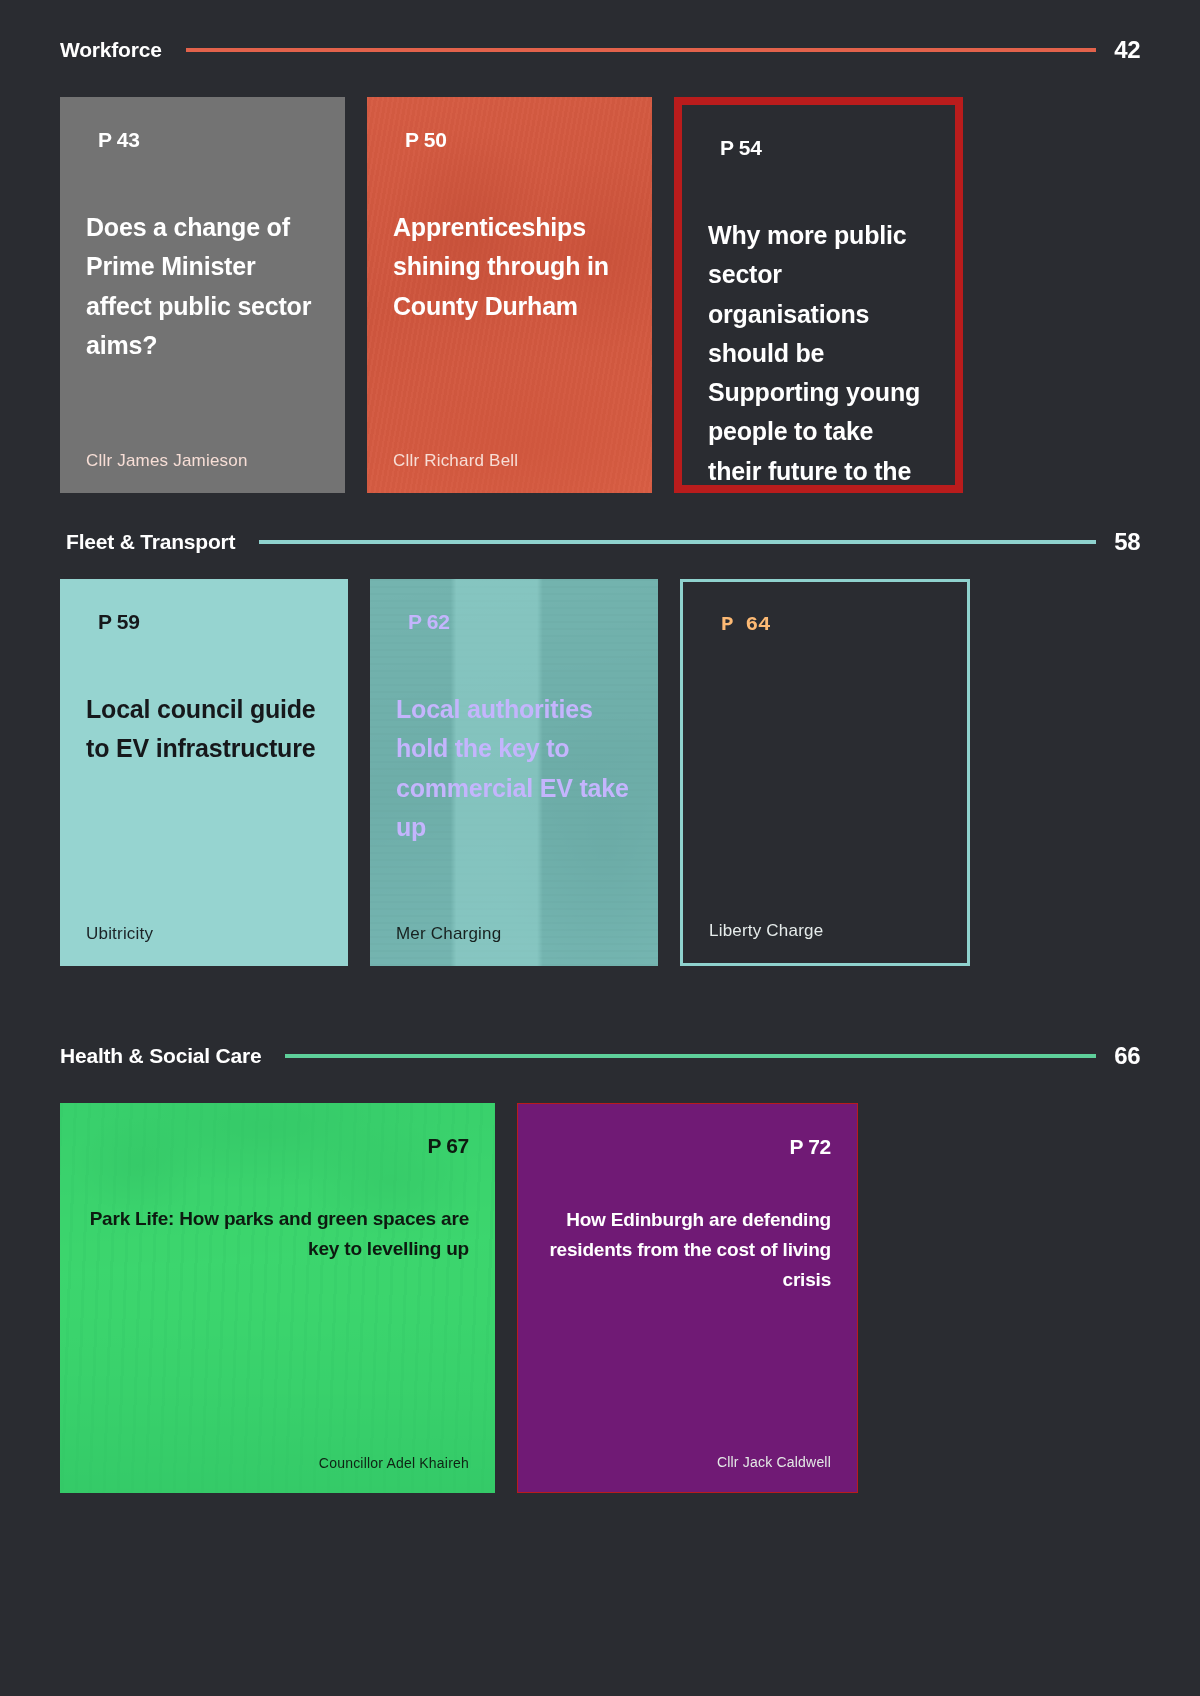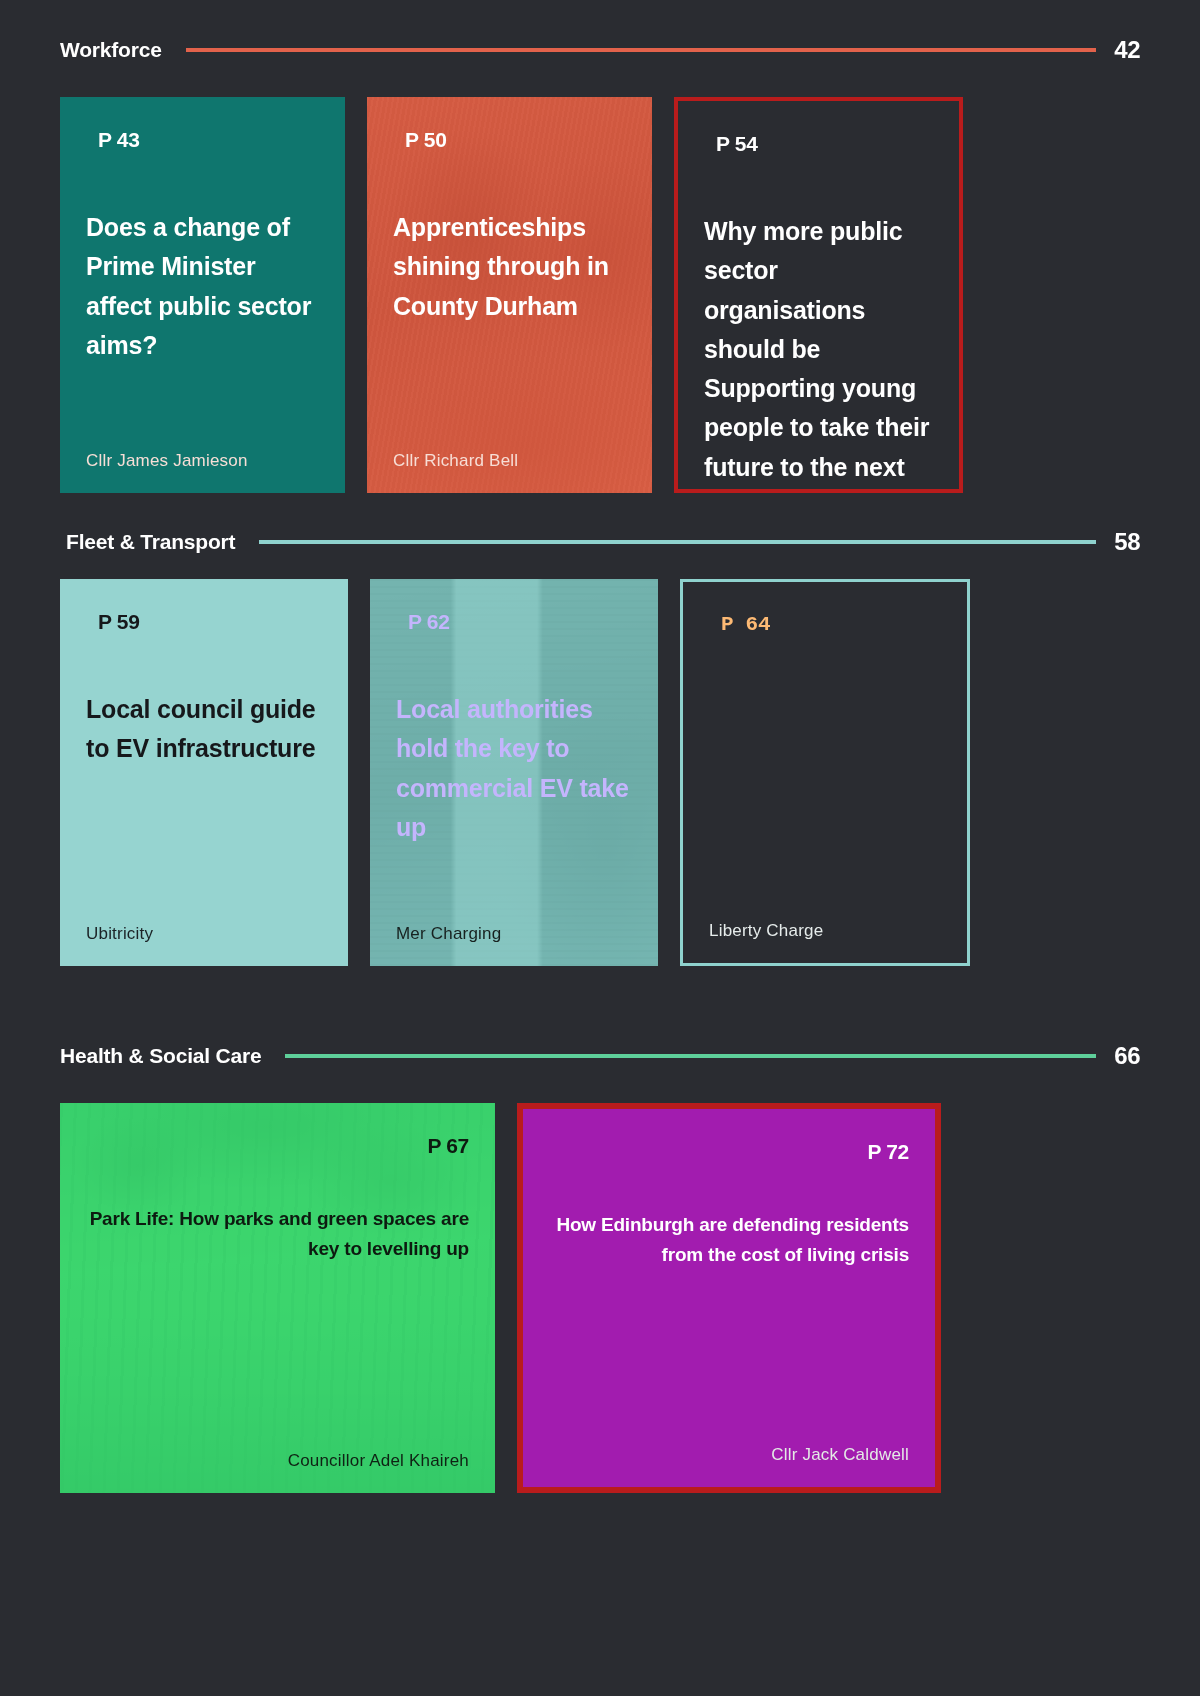--- a/index.html
+++ b/index.html
@@ -114,32 +114,32 @@
     letter-spacing: 0.2px;
     margin-top: auto;
   }
 
   
   #sec-workforce { top: 36px; }
   #sec-workforce .section-rule { background: #e2624b; height: 4px; }
   #sec-workforce .cards { margin-top: 33px; }
 
   .wf-card { width: 285px; height: 396px; }
-  .wf-solid { background: #0f766e; justify-content: flex-end; }
+  .wf-solid { background: #737373; justify-content: flex-end; }
   .wf-solid .card-page,
   .wf-solid .card-title { color: #ffffff; }
   .wf-solid .card-author { color: #f7ded6; }
 
   .wf-photo .card-page,
   .wf-photo .card-title { color: #ffffff; }
   .wf-photo .card-author { color: #f7ded6; }
 
   .wf-outline {
     background: #2a2c31;
-    border: 4px solid #b91c1c;
+    border: 8px solid #b91c1c;
     width: 289px;
   }
   .wf-outline .card-page,
   .wf-outline .card-title { color: #ffffff; }
   .wf-outline .card-author { color: #f9a8d4; text-decoration: underline; }
 
   
   .photo-apprentice {
     background:
       radial-gradient(ellipse 120px 150px at 36% 34%, rgba(20,12,8,.55), rgba(20,12,8,0) 70%),
@@ -190,43 +190,43 @@
   #sec-health .section-rule { background: #5ecf9a; height: 4px; }
   #sec-health .cards { margin-top: 33px; text-align: right; }
 
   .hs-card { height: 390px; }
   .hs-photo { width: 435px; }
   .hs-photo .card-page,
   .hs-photo .card-title { color: #0d1a10; }
   .hs-photo .card-author { color: #0f2314; }
 
   .hs-outline {
-    background: #a21caf;
-    border: 6px solid #b91c1c;
-    width: 424px;
+    background: #701a75;
+    border: 1px solid #b91c1c;
+    width: 341px;
   }
   .hs-outline .card-page,
   .hs-outline .card-title { color: #ffffff; }
   .hs-outline .card-author { color: #e4eae6; }
 
   
   .photo-park {
     background:
       radial-gradient(ellipse 260px 90px at 48% 6%, rgba(10,45,15,.50), rgba(10,45,15,0) 70%),
       radial-gradient(ellipse 90px 70px at 18% 16%, rgba(8,40,12,.45), rgba(8,40,12,0) 72%),
       radial-gradient(ellipse 120px 80px at 76% 20%, rgba(8,40,12,.42), rgba(8,40,12,0) 72%),
       repeating-linear-gradient(92deg, rgba(0,50,10,.22) 0 3px, rgba(0,0,0,0) 3px 14px),
       linear-gradient(0deg, rgba(6,48,14,.55) 0%, rgba(6,48,14,.18) 26%, rgba(6,48,14,0) 48%),
       linear-gradient(175deg, #2d6b33 0%, #3f8a3c 40%, #2f7a36 100%);
   }
   .tint-green { background: rgba(60,232,122,.80); }
 
   
   .hs-card .card-title { font-size: 19px; line-height: 1.58; margin-top: 46px; }
-  .hs-card .card-author { font-size: 17px; }
+  .hs-card .card-author { font-size: 14px; }
 </style>
 </head>
 <body>
 
 <div class="page">
 
   <section class="section" id="sec-workforce">
     <div class="section-header">
       <div class="section-title">Workforce</div>
       <div class="section-rule"></div>

